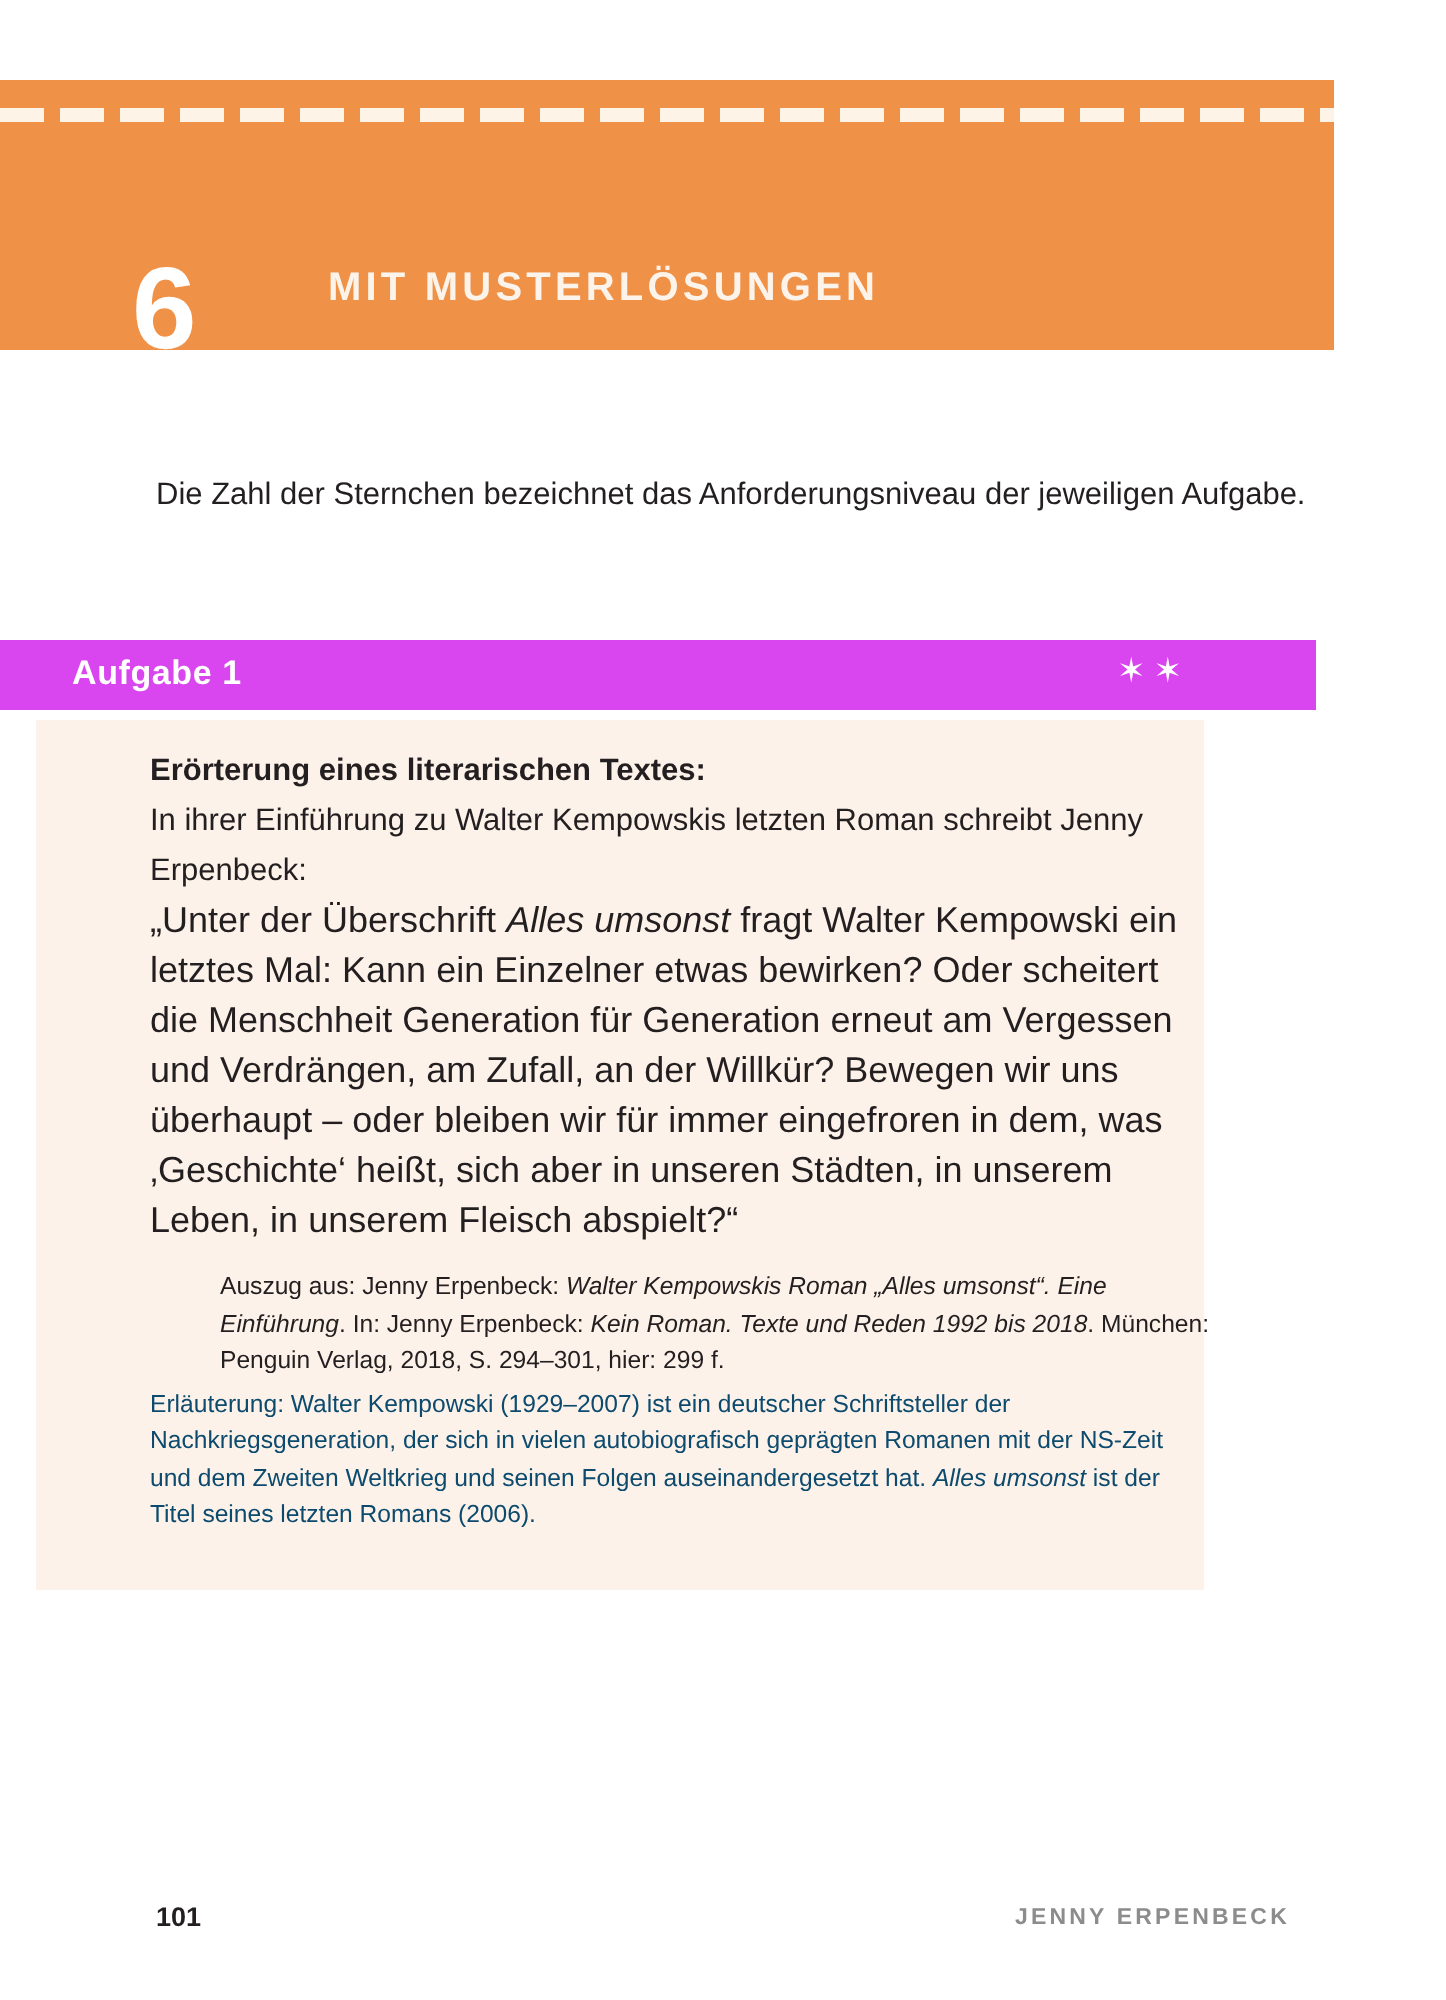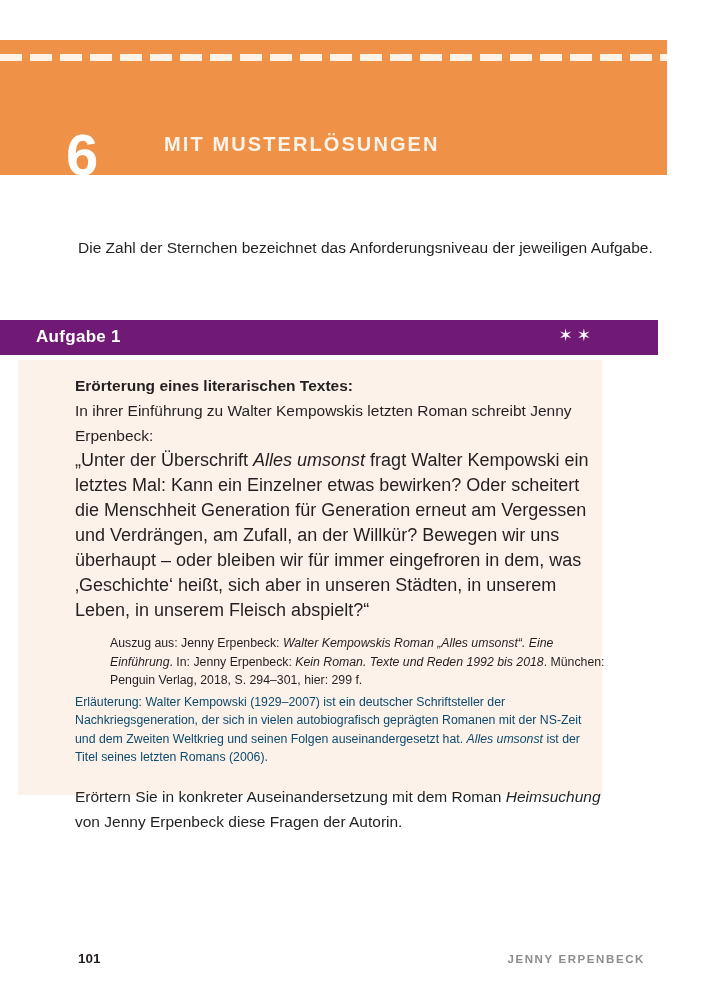--- a/index.html
+++ b/index.html
@@ -72,21 +72,21 @@
     color: #231f20;
   }
 
   
   .task-bar {
     position: absolute;
     left: 0;
     top: 320px;
     width: 658px;
     height: 35px;
-    background: #701a75;
+    background: #d946ef;
   }
   .task-bar-label {
     position: absolute;
     left: 36px;
     top: 7px;
     font-size: 17px;
     font-weight: 600;
     color: #FFFFFF;
     letter-spacing: 0.3px;
   }
@@ -196,19 +196,18 @@
     <div class="task-heading">Erörterung eines literarischen Textes:</div>
 
     <div class="task-lead">In ihrer Einführung zu Walter Kempowskis letzten Roman schreibt Jenny Erpenbeck:</div>
 
     <div class="task-quote"><span>„Unter der Überschrift </span><i>Alles umsonst</i><span> fragt Walter Kempowski ein letztes Mal: Kann ein Einzelner etwas bewirken? Oder scheitert die Menschheit Generation für Generation erneut am Vergessen und Verdrängen, am Zufall, an der Willkür? Bewegen wir uns überhaupt – oder bleiben wir für immer eingefroren in dem, was ‚Geschichte‘ heißt, sich aber in unseren Städten, in unserem Leben, in unserem Fleisch abspielt?“</span></div>
 
     <div class="task-source"><span>Auszug aus: Jenny Erpenbeck: </span><i>Walter Kempowskis Roman „Alles umsonst“. Eine Einführung</i><span>. In: Jenny Erpenbeck: </span><i>Kein Roman. Texte und Reden 1992 bis 2018</i><span>. München: Penguin Verlag, 2018, S. 294–301, hier: 299 f.</span></div>
 
     <div class="task-note"><span>Erläuterung: Walter Kempowski (1929–2007) ist ein deutscher Schriftsteller der Nachkriegsgeneration, der sich in vielen autobiografisch geprägten Romanen mit der NS-Zeit und dem Zweiten Weltkrieg und seinen Folgen auseinandergesetzt hat. </span><i>Alles umsonst</i><span> ist der Titel seines letzten Romans (2006).</span></div>
 
-    <div class="task-prompt"><span>Erörtern Sie in konkreter Auseinandersetzung mit dem Roman </span><i>Heimsuchung</i><span> von Jenny Erpenbeck diese Fragen der Autorin.</span></div>
 
   </div>
 </div>
 
 <div class="footer-page-number">101</div>
 <div class="footer-running-title">JENNY ERPENBECK</div>
 
 </body></html>

